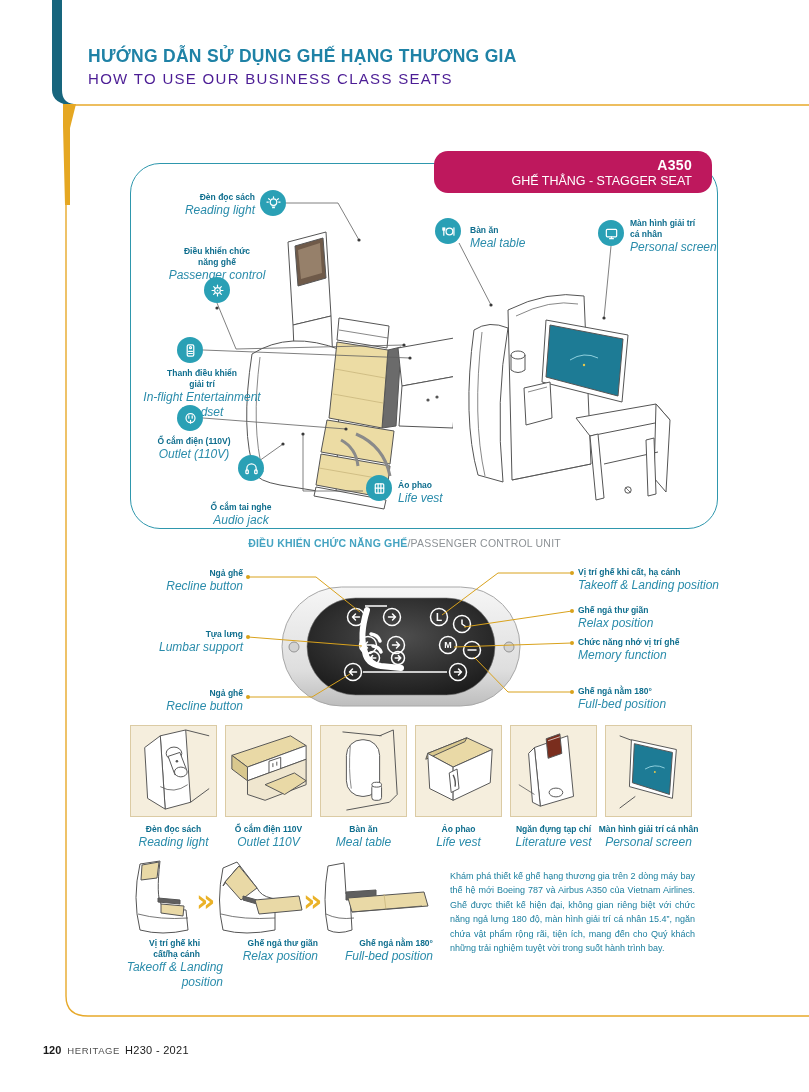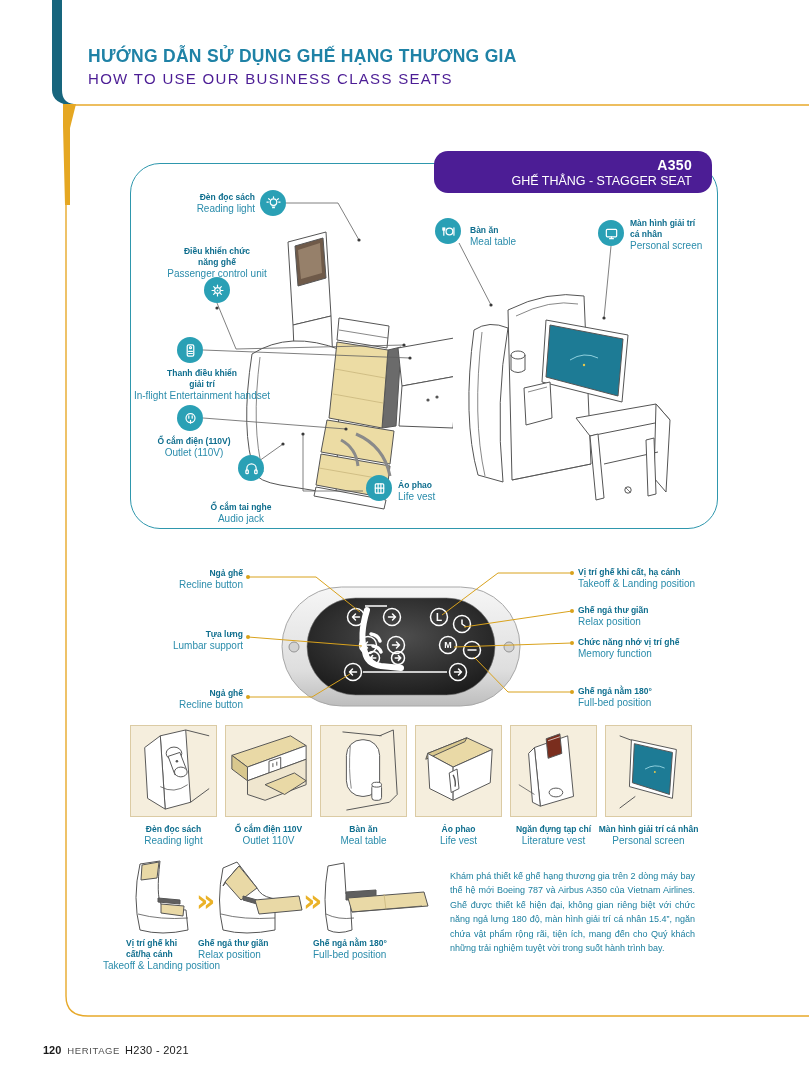--- a/index.html
+++ b/index.html
@@ -4,47 +4,47 @@
 <style>
   html,body{margin:0;padding:0;background:#fff;}
   .page{position:relative;width:809px;height:1092px;background:#ffffff;overflow:hidden;
         font-family:"Liberation Sans",sans-serif;}
   .abs{position:absolute;}
   svg{display:block;}
   
   .title-vi{font-size:17.5px;font-weight:700;color:#1f82a6;letter-spacing:0.3px;}
   .title-en{font-size:15px;color:#4c1d95;letter-spacing:1.3px;margin-top:3px;}
   
-  .badge{background:#4c1d95;border-radius:14px;color:#fff;text-align:right;padding:6px 20px 8px 0;box-sizing:border-box;z-index:6;}
+  .badge{background:#be185d;border-radius:14px;color:#fff;text-align:right;padding:6px 20px 8px 0;box-sizing:border-box;z-index:6;}
   .badge-line1{font-size:14px;font-weight:700;letter-spacing:0.3px;}
   .badge-line2{font-size:12.5px;margin-top:1px;}
   
   .panel{border:1.3px solid #2e97ad;border-radius:30px;}
   
   .vi{font-weight:700;color:#0f6e8e;font-size:8.5px;line-height:1.3;}
-  .en{color:#2a8cab;font-size:10px;line-height:1.25;}
+  .en{color:#2a8cab;font-size:12px;line-height:1.25;font-style:italic;}
   .t-right{text-align:right;} .t-center{text-align:center;}
   .icon-circle{position:absolute;width:26px;height:26px;border-radius:50%;background:#2aa0b5;
                display:flex;align-items:center;justify-content:center;z-index:4;}
   .icon-circle svg{width:15px;height:15px;stroke:#fff;fill:none;stroke-width:1.3;
                    stroke-linecap:round;stroke-linejoin:round;}
   .callout{z-index:4;}
   
   .sec-title{top:537px;left:0;right:0;text-align:center;font-size:10.5px;letter-spacing:0.2px;}
   .sec-vi{color:#44a3c1;font-weight:700;}
   .sec-en{color:#8d9296;}
   
   .thumbs{left:130px;top:725px;display:flex;gap:8px;}
   .thumb{width:87px;position:relative;}
   .thumb-img{width:87px;height:92px;background:#f5eedd;border:1px solid #dbcba4;box-sizing:border-box;}
   .thumb-cap{width:111px;margin:7px 0 0 -12px;text-align:center;}
   
   .chev{position:absolute;color:#eab228;font-size:30px;font-weight:700;line-height:1;
         font-family:"DejaVu Sans",sans-serif;}
-  .pos-cap{text-align:left;}
+  .pos-cap{text-align:right;}
   .pos-cap .vi{font-size:8.5px;}
   .wrap-narrow{max-width:74px;margin:0 auto;}
   
   .desc{font-size:9px;color:#1e80a0;line-height:1.6;text-align:justify;}
   
   .f-num{font-weight:700;font-size:11px;color:#1a1a1a;}
   .f-mag{font-size:9.5px;color:#4f4f4f;letter-spacing:0.6px;margin:0 5px 0 6px;}
   .f-issue{font-size:11px;color:#1a1a1a;letter-spacing:0.3px;}
 </style>
 </head>
@@ -250,20 +250,23 @@
     <svg viewBox="0 0 16 16">
         <rect x="2.5" y="3.5" width="11" height="8" rx="1"></rect>
         <path d="M8,11.5 v2 M6,13.5 h4"></path>
       </svg>
   </div>
   <div class="abs callout" style="left:630px;top:218px;width:90px">
     <div class="vi" style="max-width:70px">Màn hình giải trí cá nhân</div>
     <div class="en">Personal screen</div>
   </div>
 
+  <div class="abs sec-title">
+    <span class="sec-vi">ĐIỀU KHIỂN CHỨC NĂNG GHẾ</span><span class="sec-en">/</span><span class="sec-en">PASSENGER CONTROL UNIT</span>
+  </div>
 
   <svg class="abs" style="left:281px;top:584px;z-index:2" width="240" height="125" viewBox="0 0 240 125">
     <defs>
       <radialGradient id="pcuDark" cx="50%" cy="40%" r="75%">
         <stop offset="0%" stop-color="#4e4e4e"></stop>
           <stop offset="100%" stop-color="#141414"></stop>
       </radialGradient>
       <linearGradient id="pcuBezel" x1="0" y1="0" x2="0" y2="1">
         <stop offset="0%" stop-color="#f6f6f6"></stop>
           <stop offset="70%" stop-color="#dedede"></stop>

